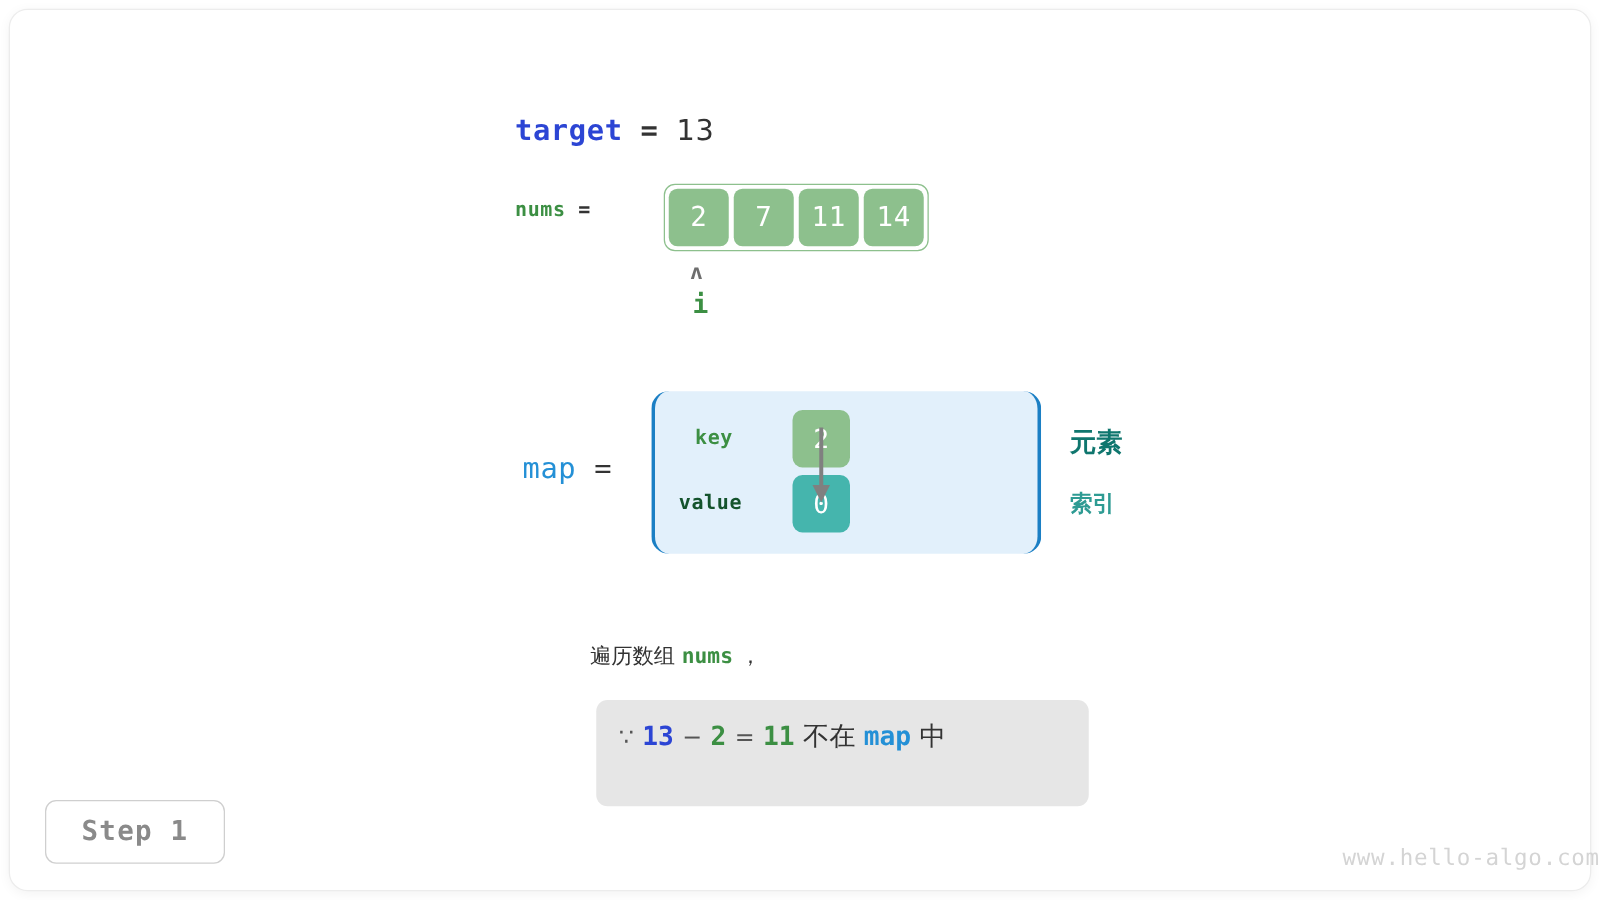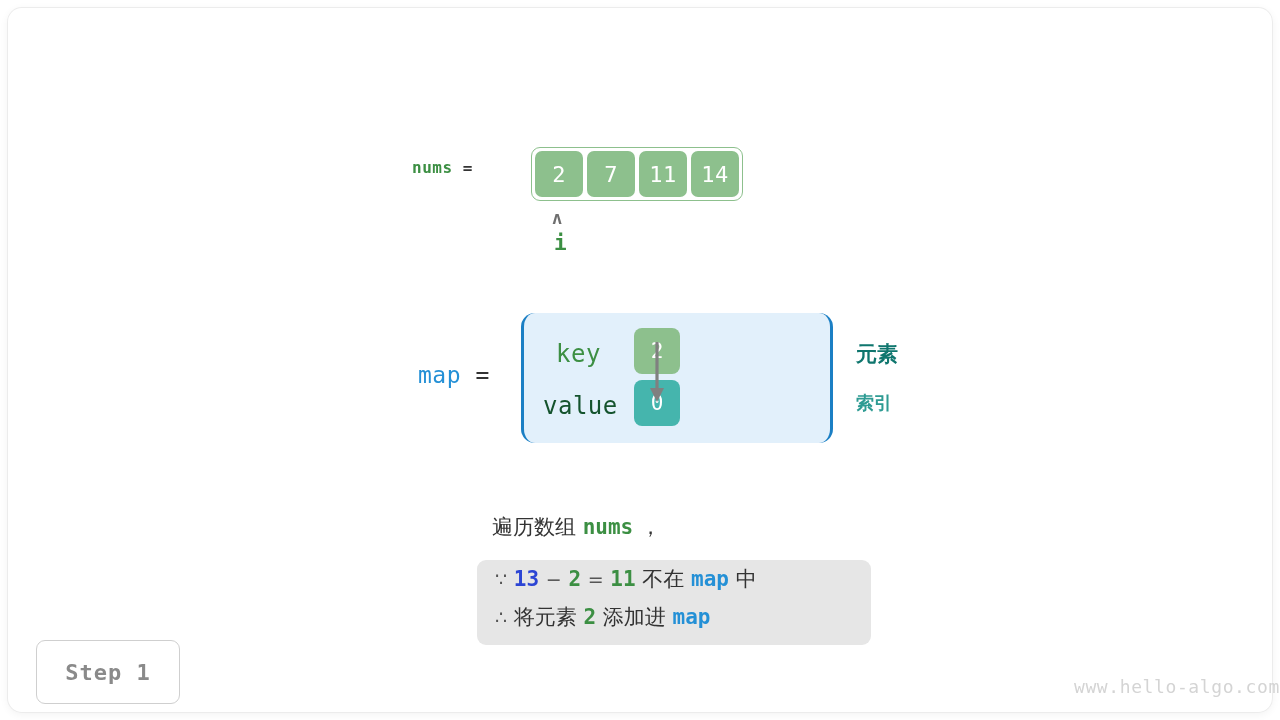--- a/index.html
+++ b/index.html
@@ -104,21 +104,21 @@
   #map-box {
     left: 521px; top: 313px;
     width: 312px; height: 130px;
     background: #e2f0fb;
     border-left: 3px solid #1b7fc4;
     border-right: 3px solid #1b7fc4;
     border-radius: 14px;
   }
 
   .map-row-label {
-    font-size: 24px; font-weight: normal;
+    font-size: 16px; font-weight: bold;
     letter-spacing: 0.5px;
   }
   #key-label   { left: 556px; top: 340px; color: #3c8f43; }
   #value-label { left: 543px; top: 392px; color: #14532d; }
 
   .map-cell {
     width: 46px; height: 46px;
     border-radius: 8px;
     color: #ffffff;
     font-size: 21px;
@@ -138,49 +138,49 @@
     color: #0f766e;
   }
   #legend-index {
     left: 856px; top: 391px;
     font-size: 18px; font-weight: bold;
     color: #2e9b93;
   }
 
   
   #explain-line {
-    left: 492px; top: 513px;
-    font-size: 21px;
+    left: 472px; top: 513px;
+    font-size: 17px;
     color: #333333;
     white-space: nowrap;
   }
   #explain-line .kw { color: #3c8f43; font-weight: bold; }
 
   #note-box {
     left: 477px; top: 560px;
     width: 394px; height: 85px;
     background: #e6e6e6;
     border-radius: 9px;
-    padding: 0 18px 0 18px;
+    padding: 10px 18px 0 18px;
   }
   .note-line {
     font-size: 21px;
     color: #333333;
     white-space: nowrap;
     line-height: 38px;
   }
   .note-line .sym   { color: #555555; font-size: 19px; }
   .note-line .blue  { color: #2c45d4; font-weight: bold; }
   .note-line .green { color: #3c8f43; font-weight: bold; }
   .note-line .cyan  { color: #2490d6; font-weight: bold; }
 
   
   #step-badge {
     left: 36px; top: 640px;
-    width: 144px; height: 64px;
+    width: 144px; height: 51px;
     border: 1.4px solid #cfcfcf;
     border-radius: 9px;
     background: #ffffff;
     display: flex;
     align-items: center;
     justify-content: center;
     font-size: 22px;
     font-weight: bold;
     color: #8a8a8a;
     letter-spacing: 1px;
@@ -194,20 +194,25 @@
     letter-spacing: 0.6px;
   }
 </style>
 </head>
 <body>
 
 <div id="frame"></div>
 
 <div id="canvas">
 
+  <div id="target-row" class="abs mono">
+    <span id="target-name">target</span>
+    <span id="target-eq">=</span>
+    <span id="target-val">13</span>
+  </div>
 
   <div id="nums-label" class="abs mono">
     <span>nums</span>
     <span id="nums-eq">=</span>
   </div>
 
   <div id="array-box" class="abs">
     <div class="cell mono">2</div>
     <div class="cell mono">7</div>
     <div class="cell mono">11</div>
@@ -249,26 +254,19 @@
       <span class="sym">∵</span>
       <span class="blue mono">13</span>
       <span class="sym">−</span>
       <span class="green mono">2</span>
       <span class="sym">=</span>
       <span class="green mono">11</span>
       <span>不在</span>
       <span class="cyan mono">map</span>
       <span>中</span>
     </div>
-    <div class="note-line">
-      <span class="sym">∴</span>
-      <span>将元素</span>
-      <span class="green mono">2</span>
-      <span>添加进</span>
-      <span class="cyan mono">map</span>
-    </div>
   </div>
 
   <div id="step-badge" class="abs mono">Step 1</div>
 
   <div id="watermark" class="abs mono">www.hello-algo.com</div>
 
 </div>
 
 </body></html>

